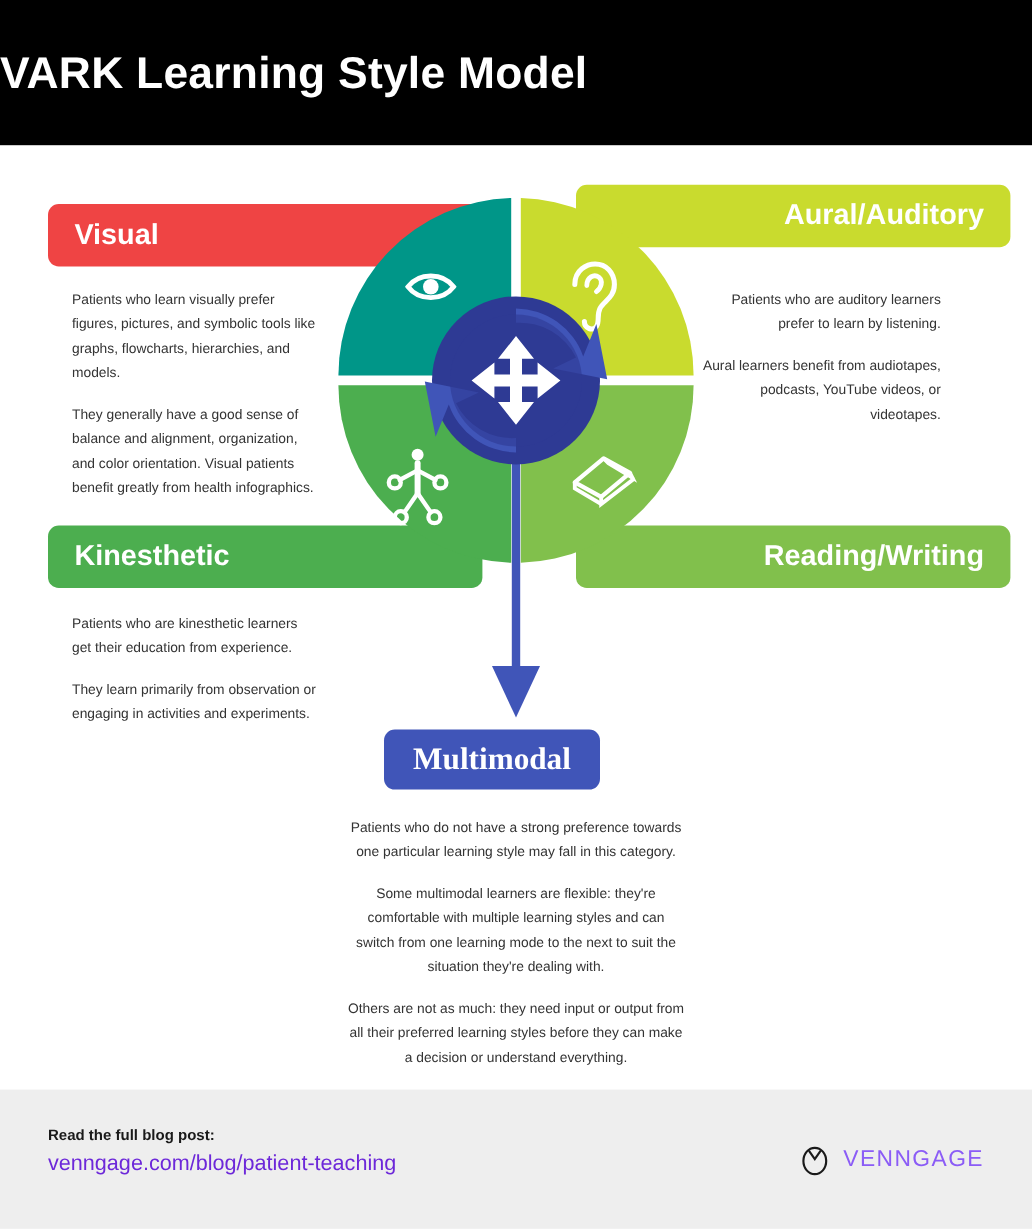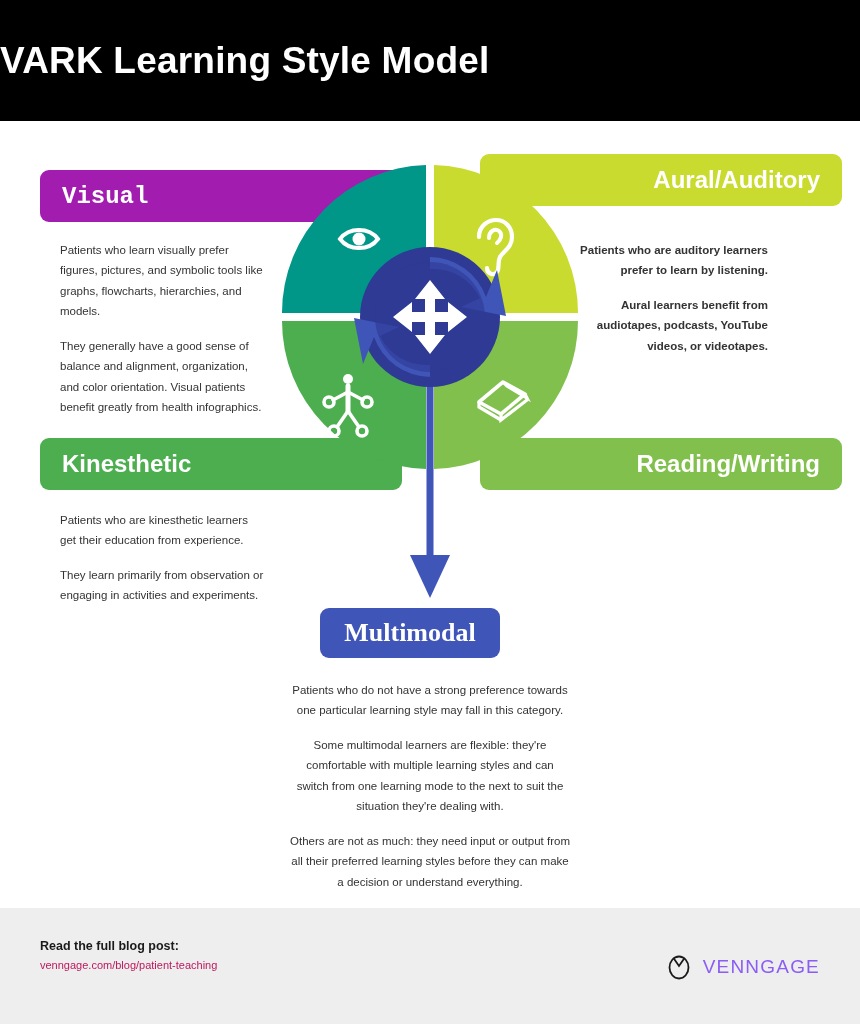--- a/index.html
+++ b/index.html
@@ -25,38 +25,38 @@
   
   .label-bar{
     position:absolute;height:52px;
     display:flex;align-items:center;
     border-radius:9px;
     color:#ffffff;font-size:24px;font-weight:bold;
   }
   .label-bar.left{left:40px;width:340px;padding-left:22px;justify-content:flex-start;}
   .label-bar.right{left:480px;width:340px;padding-right:22px;justify-content:flex-end;}
 
-  #bar-visual  {top:170px;background:#a21caf;font-family:Liberation Mono, monospace;}
+  #bar-visual  {top:170px;background:#ef4444;}
   #bar-aural   {top:154px;background:#c9db2e;}
   #bar-kines   {top:438px;background:#4cae4f;}
   #bar-reading {top:438px;background:#81c04c;}
 
   
   .para-block{
     position:absolute;
     font-size:11.5px;line-height:1.78;color:#333333;
   }
   .para-block p{margin:0 0 14px 0;}
   .para-block p:last-child{margin-bottom:0;}
   .para-block.al-left{text-align:left;}
   .para-block.al-right{text-align:right;}
   .para-block.al-center{text-align:center;}
 
   #txt-visual  {left:60px; top:240px; width:205px;}
-  #txt-aural   {left:568px;top:240px; width:200px;font-weight:bold;}
+  #txt-aural   {left:584px;top:240px; width:200px;}
   #txt-kines   {left:60px; top:510px; width:205px;}
   #txt-reading {left:590px;top:510px; width:210px;}
   #txt-multi   {left:290px;top:680px; width:280px;}
 
   
   .diagram{
     position:absolute;left:265px;top:150px;width:330px;height:460px;
   }
   .diagram svg{display:block;}
 
@@ -72,21 +72,21 @@
 
   
   .footer{
     position:absolute;left:0;top:908px;width:860px;height:116px;
     background:#eeeeee;
   }
   .footer-left{position:absolute;left:40px;top:31px;}
   .footer-left .fl-title{
     font-size:12.5px;font-weight:bold;color:#1a1a1a;margin-bottom:6px;
   }
-  .footer-left .fl-url{font-size:11px;color:#be185d;}
+  .footer-left .fl-url{font-size:18px;color:#6d28d9;}
   .footer-right{
     position:absolute;right:40px;top:46px;
     display:flex;align-items:center;gap:11px;
   }
   .footer-right .brand{
     font-size:19px;color:#8b5cf6;letter-spacing:1.2px;
   }
 </style>
 </head>
 <body>

